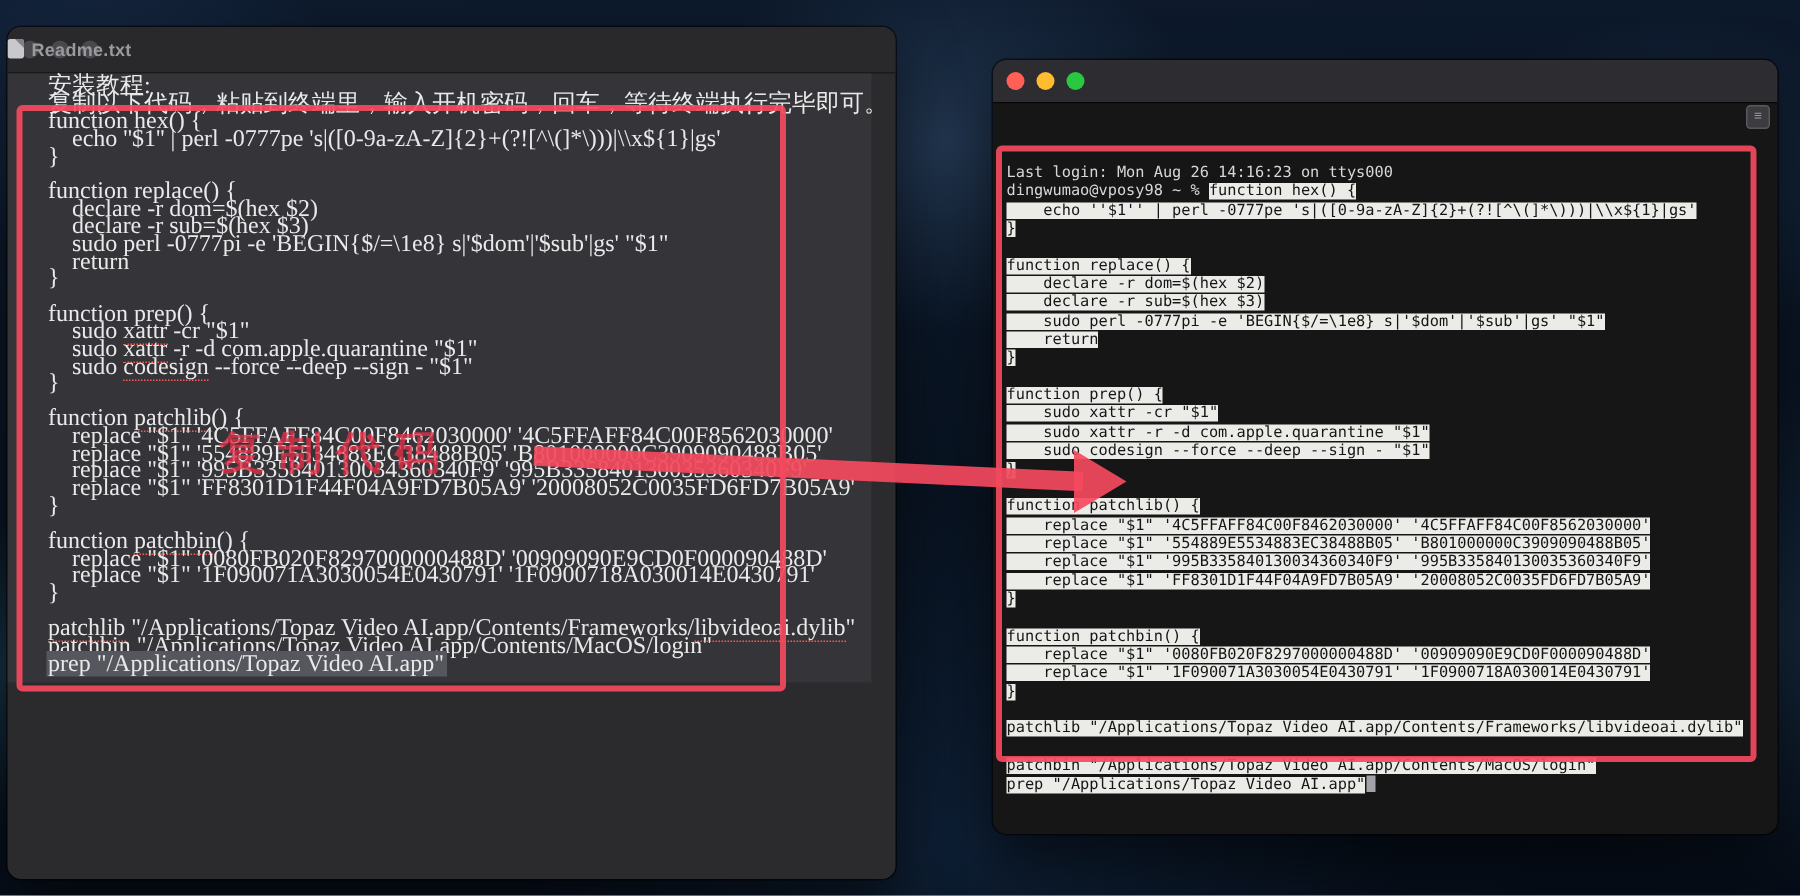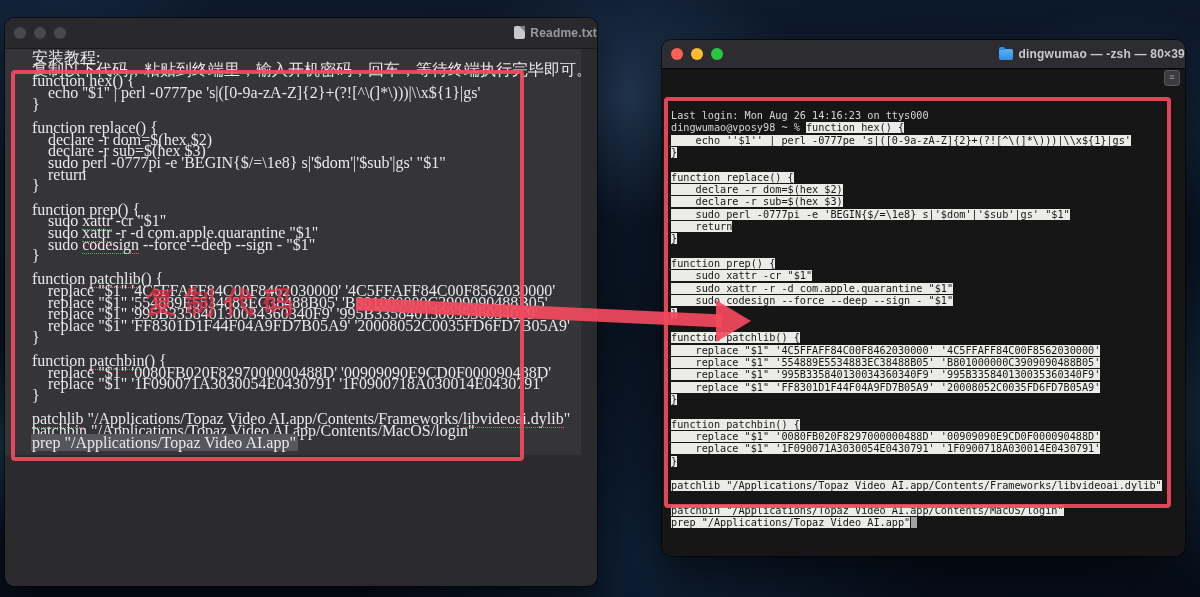--- a/index.html
+++ b/index.html
@@ -12,21 +12,21 @@
       radial-gradient(300px 240px at 1170px 420px, rgba(60,105,140,.25), rgba(60,105,140,0) 70%),
       radial-gradient(180px 140px at 8px 445px, rgba(45,110,125,.35), rgba(45,110,125,0) 70%),
       radial-gradient(240px 170px at 60px 60px, rgba(40,70,110,.35), rgba(40,70,110,0) 70%),
       radial-gradient(400px 300px at 640px 560px, rgba(25,55,90,.4), rgba(25,55,90,0) 75%),
       linear-gradient(175deg, #0e1b2e 0%, #0a1524 45%, #060d18 100%);
   }
   .window{position:absolute;border-radius:9px;box-shadow:0 18px 40px rgba(0,0,0,.55),0 0 0 1px rgba(0,0,0,.55);overflow:hidden;}
   .titlebar{position:absolute;left:0;right:0;top:0;display:flex;align-items:center;}
   .lights{display:flex;gap:8px;margin-left:9px;}
   .light{width:12px;height:12px;border-radius:50%;}
-  .title{position:absolute;left:0;right:0;text-align:right;font-size:12px;font-weight:700;letter-spacing:.2px;}
+  .title{position:absolute;left:0;right:0;text-align:left;font-size:12px;font-weight:700;letter-spacing:.2px;}
   .title .ticon{display:inline-block;vertical-align:-2px;margin-right:5px;}
 
   
   #editor{left:5px;top:18px;width:592px;height:568px;background:#2b2b2e;}
   #editor .titlebar{height:30px;background:#29292c;border-bottom:1px solid #1a1a1c;}
   #editor .light{background:#48484d;}
   #editor .title{color:#9a9a9e;top:8px;}
   .docicon{width:11px;height:13px;background:#c9c9cd;border-radius:2px;position:relative;}
   .docicon::after{content:"";position:absolute;right:0;top:0;border:3px solid #818187;border-left-color:transparent;border-bottom-color:transparent;border-top-right-radius:2px;}
   #ed-viewport{position:absolute;left:0;top:31px;width:576px;height:406px;background:#343439;}
@@ -74,23 +74,20 @@
   </div>
 </div>
 
 <div class="window" id="terminal">
   <div class="titlebar">
     <div class="lights">
       <div class="light t-red"></div>
       <div class="light t-yellow"></div>
       <div class="light t-green"></div>
     </div>
-    <div class="title">
-      <span class="ticon foldericon"></span><span>dingwumao — -zsh — 80×39</span>
-    </div>
   </div>
   <div id="tm-scrollwidget">≡</div>
   <div id="tm-text"><div class="tm-line">Last login: Mon Aug 26 14:16:23 on ttys000</div><div class="tm-line">dingwumao@vposy98 ~ % <span class="t-hl">function hex() {</span></div><div class="tm-line"><span class="t-hl">    echo ''$1'' | perl -0777pe 's|([0-9a-zA-Z]{2}+(?![^\(]*\)))|\\x${1}|gs'</span></div><div class="tm-line"><span class="t-hl">}</span></div><div class="tm-line">&nbsp;</div><div class="tm-line"><span class="t-hl">function replace() {</span></div><div class="tm-line"><span class="t-hl">    declare -r dom=$(hex $2)</span></div><div class="tm-line"><span class="t-hl">    declare -r sub=$(hex $3)</span></div><div class="tm-line"><span class="t-hl">    sudo perl -0777pi -e 'BEGIN{$/=\1e8} s|'$dom'|'$sub'|gs' "$1"</span></div><div class="tm-line"><span class="t-hl">    return</span></div><div class="tm-line"><span class="t-hl">}</span></div><div class="tm-line">&nbsp;</div><div class="tm-line"><span class="t-hl">function prep() {</span></div><div class="tm-line"><span class="t-hl">    sudo xattr -cr "$1"</span></div><div class="tm-line"><span class="t-hl">    sudo xattr -r -d com.apple.quarantine "$1"</span></div><div class="tm-line"><span class="t-hl">    sudo codesign --force --deep --sign - "$1"</span></div><div class="tm-line"><span class="t-hl">}</span></div><div class="tm-line">&nbsp;</div><div class="tm-line"><span class="t-hl">function patchlib() {</span></div><div class="tm-line"><span class="t-hl">    replace "$1" '4C5FFAFF84C00F8462030000' '4C5FFAFF84C00F8562030000'</span></div><div class="tm-line"><span class="t-hl">    replace "$1" '554889E5534883EC38488B05' 'B801000000C3909090488B05'</span></div><div class="tm-line"><span class="t-hl">    replace "$1" '995B335840130034360340F9' '995B335840130035360340F9'</span></div><div class="tm-line"><span class="t-hl">    replace "$1" 'FF8301D1F44F04A9FD7B05A9' '20008052C0035FD6FD7B05A9'</span></div><div class="tm-line"><span class="t-hl">}</span></div><div class="tm-line">&nbsp;</div><div class="tm-line"><span class="t-hl">function patchbin() {</span></div><div class="tm-line"><span class="t-hl">    replace "$1" '0080FB020F8297000000488D' '00909090E9CD0F000090488D'</span></div><div class="tm-line"><span class="t-hl">    replace "$1" '1F090071A3030054E0430791' '1F0900718A030014E0430791'</span></div><div class="tm-line"><span class="t-hl">}</span></div><div class="tm-line">&nbsp;</div><div class="tm-line"><span class="t-hl">patchlib "/Applications/Topaz Video AI.app/Contents/Frameworks/libvideoai.dylib"</span></div><div class="tm-line">&nbsp;</div><div class="tm-line"><span class="t-hl">patchbin "/Applications/Topaz Video AI.app/Contents/MacOS/login"</span></div><div class="tm-line"><span class="t-hl">prep "/Applications/Topaz Video AI.app"</span><span class="t-cursor"></span></div></div>
 </div>
 
 <div class="redrect" id="rect-left"></div>
 <div class="redrect" id="rect-right"></div>
 <div id="watermark">复制代码</div>
 <svg id="arrow" width="1200" height="597" viewBox="0 0 1200 597">
   <line x1="356" y1="304" x2="722" y2="321" stroke="#f4495e" stroke-width="13" opacity="0.92"></line>

